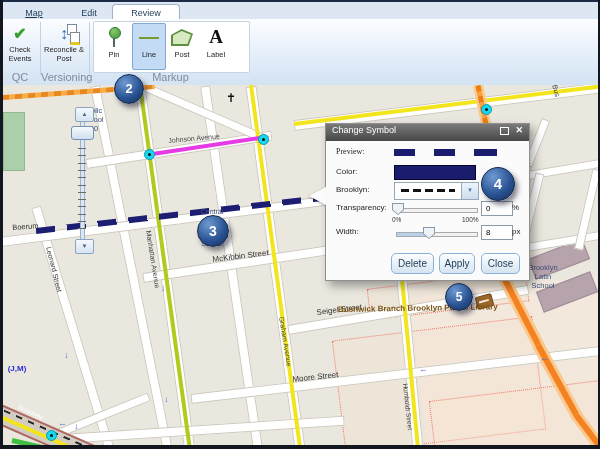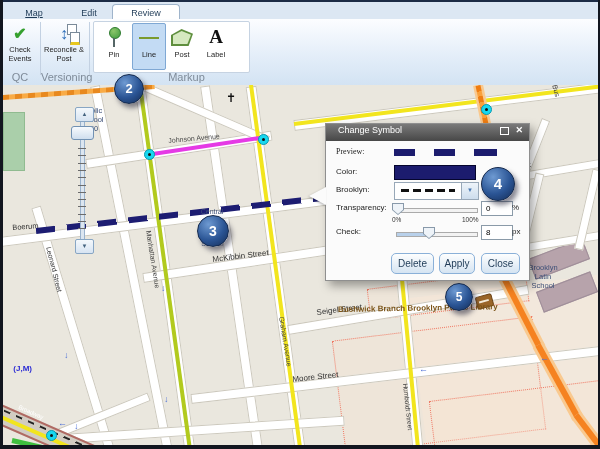--- a/index.html
+++ b/index.html
@@ -35,21 +35,21 @@
   .zbtn{position:absolute;width:17px;height:13px;background:linear-gradient(#f4f8fc,#d7e4f2);
         border:1px solid #88a6c4;border-radius:2px;font-size:6px;color:#44637f;text-align:center;line-height:12px;z-index:12;}
   #ztrack{position:absolute;left:80px;top:119px;width:3px;height:122px;background:#dce6f0;border:1px solid #9ab2cc;z-index:11;}
   #zhandle{position:absolute;left:71px;top:126px;width:21px;height:12px;background:linear-gradient(#f7fafd,#cfdeee);
            border:1px solid #7191b3;border-radius:3px;z-index:12;}
   .ztick{position:absolute;left:78px;width:8px;height:1px;background:#6b6b6b;z-index:11;}
   
   #dialog{position:absolute;left:325px;top:123px;width:203px;height:156px;background:#fbfbfb;
           border:1px solid #8f8f8f;box-shadow:4px 5px 9px rgba(0,0,0,.35);z-index:30;}
   #dlg-title{position:absolute;left:0;top:0;right:0;height:17px;background:linear-gradient(#7a7a7a,#474747);
-             color:#fff;font-size:9px;line-height:13px;padding-left:12px;}
+             color:#fff;font-size:9px;line-height:13px;padding-left:6px;}
   #dlg-max{position:absolute;right:20px;top:3px;width:7px;height:6px;border:1px solid #fff;}
   #dlg-close{position:absolute;right:6px;top:0;color:#fff;font-size:9px;line-height:13px;font-weight:bold;}
   .dlg-label{position:absolute;left:10px;font-size:8px;color:#222;}
   .pdash{position:absolute;top:25px;width:21px;height:7px;}
   #color-swatch{position:absolute;left:68px;top:41px;width:80px;height:13px;border:1px solid #05052e;}
   #pattern-box{position:absolute;left:68px;top:58px;width:67px;height:16px;background:#fff;border:1px solid #98a8b8;}
   #pattern-box .pat{position:absolute;left:6px;top:6px;width:54px;height:3px;
       background:repeating-linear-gradient(90deg,#111 0 8px,transparent 8px 12px);}
   #pattern-arrow{position:absolute;left:135px;top:58px;width:16px;height:16px;background:linear-gradient(#eef4fa,#cddded);
       border:1px solid #98a8b8;font-size:6px;color:#4a7ab5;text-align:center;line-height:15px;}
@@ -122,21 +122,21 @@
           <span style="position:absolute;left:5px;top:5px;width:22px;height:17px;background:#5f8f3e;clip-path:polygon(0 100%,0 35%,48% 0,100% 28%,80% 100%);"></span>
           <span style="position:absolute;left:7px;top:7px;width:18px;height:13px;background:#d6e9c0;clip-path:polygon(0 100%,0 35%,48% 0,100% 28%,80% 100%);"></span>
         </div>
         <div class="tlabel">Post</div>
       </div>
       <div class="tool-btn" style="left:106px;">
         <div class="ticon" style="font-family:'Liberation Serif',serif;font-size:19px;font-weight:bold;color:#111;line-height:26px;">A</div>
         <div class="tlabel">Label</div>
       </div>
     </div>
-    <div class="grp-label" style="left:109px;width:155px;text-align:center;">Markup</div>
+    <div class="grp-label" style="left:93px;width:155px;text-align:center;">Markup</div>
   </div>
 
   <div id="map">
     <div id="maplayer">
 
       <div class="zbtn" style="left:75px;top:107px;">▲</div>
       <div id="ztrack"></div>
       <div id="zhandle"></div>
       <div class="zbtn" style="left:75px;top:239px;">▼</div>
     <div style="position: absolute; left: 418px; top: 286px; width: 190px; height: 168px; background: rgba(243, 231, 220, 0.85); transform: rotate(-7deg);"></div>
@@ -202,21 +202,21 @@
         <div class="lbl" style="position: absolute; left: 558px; top: 84px; width: 20px; font-size: 7px; color: rgb(60, 60, 60); text-align: left; transform: rotate(75deg); font-weight: normal;">Bus</div>
         <div class="lbl" style="position: absolute; left: 212px; top: 255px; width: 80px; font-size: 8px; color: rgb(51, 51, 51); text-align: left; transform: rotate(-7deg); font-weight: normal;">McKibbin Street</div>
         <div class="lbl" style="position: absolute; left: 316px; top: 308px; width: 70px; font-size: 8px; color: rgb(51, 51, 51); text-align: left; transform: rotate(-7deg); font-weight: normal;">Seigel Street</div>
         <div class="lbl" style="position: absolute; left: 292px; top: 375px; width: 70px; font-size: 8px; color: rgb(51, 51, 51); text-align: left; transform: rotate(-6deg); font-weight: normal;">Moore Street</div>
         <div class="lbl" style="position: absolute; left: 192px; top: 208px; width: 40px; font-size: 7px; color: rgb(61, 80, 120); text-align: center; transform: rotate(0deg); font-weight: normal;">Central</div>
         <div class="lbl" style="position: absolute; left: 192px; top: 240px; width: 40px; font-size: 7px; color: rgb(61, 80, 120); text-align: center; transform: rotate(0deg); font-weight: normal;">School</div>
         <div class="lbl" style="position: absolute; left: 338px; top: 305px; width: 230px; font-size: 8px; color: rgb(123, 84, 24); text-align: left; transform: rotate(-1deg); font-weight: bold;">Bushwick Branch Brooklyn Public Library</div>
         <div class="lbl" style="position: absolute; left: 524px; top: 264px; width: 38px; font-size: 7.5px; color: rgb(61, 80, 120); text-align: center; transform: rotate(0deg); font-weight: normal;">Brooklyn
 Latin
 School</div>
-        <div class="lbl" style="position: absolute; left: 2px; top: 364px; width: 30px; font-size: 8px; color: rgb(43, 43, 212); text-align: right; transform: rotate(0deg); font-weight: bold;">(J,M)</div>
+        <div class="lbl" style="position: absolute; left: 2px; top: 364px; width: 30px; font-size: 8px; color: rgb(43, 43, 212); text-align: center; transform: rotate(0deg); font-weight: bold;">(J,M)</div>
         <div class="lbl" style="position: absolute; left: 524px; top: 162px; width: 14px; font-size: 7.5px; color: rgb(51, 51, 51); text-align: left; transform: rotate(-8deg); font-weight: normal;">et</div>
         <div class="lbl" style="position: absolute; left: 20px; top: 404px; width: 50px; font-size: 6px; color: rgb(255, 255, 255); text-align: left; transform: rotate(24deg); font-weight: normal;">Broadway</div>
         <div class="arrow" style="position: absolute; left: 64px; top: 350px;">↓</div>
         <div class="arrow" style="position: absolute; left: 58px; top: 418px;">←</div>
         <div class="arrow" style="position: absolute; left: 74px; top: 421px;">↓</div>
         <div class="arrow" style="position: absolute; left: 161px; top: 283px;">↓</div>
         <div class="arrow" style="position: absolute; left: 164px; top: 394px;">↓</div>
         <div class="arrow" style="position: absolute; left: 419px; top: 364px;">←</div>
         <div class="arrow" style="position: absolute; left: 540px; top: 353px;">←</div>
         <div class="dot" style="position: absolute; left: 144px; top: 149px;"></div>
@@ -264,21 +264,21 @@
     <span class="slider-track" style="left:70px;top:84px;"></span>
     <span class="shandle" style="left:66px;top:79px;">
         <span class="outer"></span>
         <span class="inner"></span>
       </span>
     <span class="minmax" style="left:66px;top:92px;">0%</span>
     <span class="minmax" style="left:136px;top:92px;">100%</span>
     <input class="dlg-input" style="top: 77px;" value="0">
     <span class="unit" style="top:79px;">%</span>
 
-    <span class="dlg-label" style="top:103px;">Check:</span>
+    <span class="dlg-label" style="top:103px;">Width:</span>
     <span class="slider-track" style="left:70px;top:108px;"></span>
     <span class="slider-fill" style="left:71px;top:109px;width:32px;"></span>
     <span class="shandle" style="left:97px;top:103px;">
         <span class="outer"></span>
         <span class="inner"></span>
       </span>
     <input class="dlg-input" style="top: 101px;" value="8">
     <span class="unit" style="top:103px;">px</span>
 
     <button class="dlg-btn" style="left:65px;width:43px;">Delete</button>

